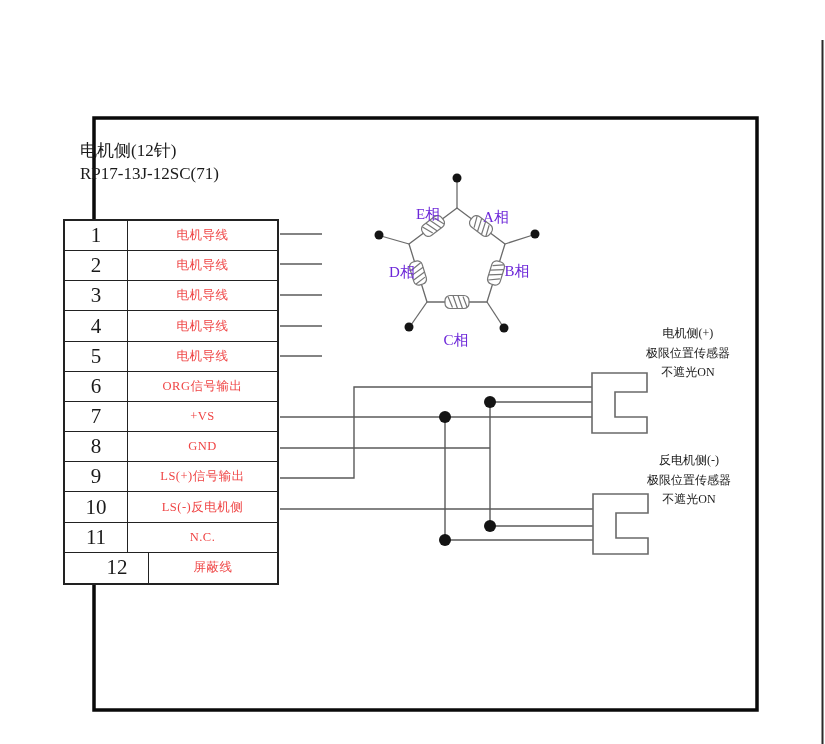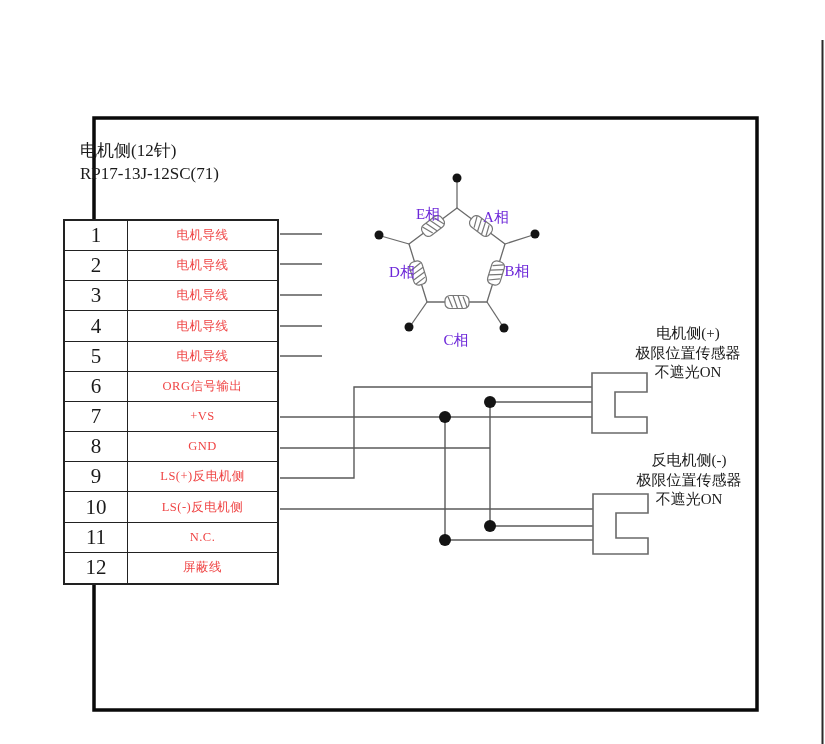--- a/index.html
+++ b/index.html
@@ -8,28 +8,28 @@
   .stage{position:absolute;inset:0;}
   .title{position:absolute;left:95px;top:12px;font-size:42px;font-weight:500;
          letter-spacing:1px;white-space:nowrap;color:#0d0d0d;}
   .svg-layer{position:absolute;left:0;top:0;}
   .conn-header{position:absolute;left:80px;top:139px;width:210px;text-align:left;
                font-size:17px;line-height:23px;color:#1a1a1a;}
   .pin-table{position:absolute;left:63px;top:219px;width:216px;height:366px;
              border:2px solid #222;box-sizing:border-box;background:#fff;
              display:grid;grid-template-rows:repeat(12,1fr);}
   .pin-row{display:grid;grid-template-columns:63px 1fr;border-bottom:1.5px solid #222;}
-  .pin-row:last-child{border-bottom:none;}
+  .pin-row:last-child{border-bottom:none;padding-left:21px;}
   .pin-num{border-right:1.5px solid #222;display:flex;align-items:center;justify-content:center;
            font-size:21px;color:#1a1a1a;}
   .pin-label{display:flex;align-items:center;justify-content:center;
              font-size:12.5px;color:#ef4444;letter-spacing:.5px;}
   .phase-label{position:absolute;width:44px;text-align:center;font-size:15px;
                color:#6d28d9;white-space:nowrap;}
-  .sensor-label{position:absolute;width:170px;text-align:center;font-size:15px;
+  .sensor-label{position:absolute;width:170px;text-align:center;font-size:12px;
                 line-height:19.5px;color:#1a1a1a;}
 </style>
 </head>
 <body>
 
 <div class="stage">
 
 
   <svg class="svg-layer" width="825" height="744" viewBox="0 0 825 744">
     <defs>
@@ -130,21 +130,21 @@
     <div class="pin-row">
       <div class="pin-num">7</div>
       <div class="pin-label">+VS</div>
     </div>
     <div class="pin-row">
       <div class="pin-num">8</div>
       <div class="pin-label">GND</div>
     </div>
     <div class="pin-row">
       <div class="pin-num">9</div>
-      <div class="pin-label">LS(+)反电机侧</div>
+      <div class="pin-label">LS(+)信号输出</div>
     </div>
     <div class="pin-row">
       <div class="pin-num">10</div>
       <div class="pin-label">LS(-)反电机侧</div>
     </div>
     <div class="pin-row">
       <div class="pin-num">11</div>
       <div class="pin-label">N.C.</div>
     </div>
     <div class="pin-row">

